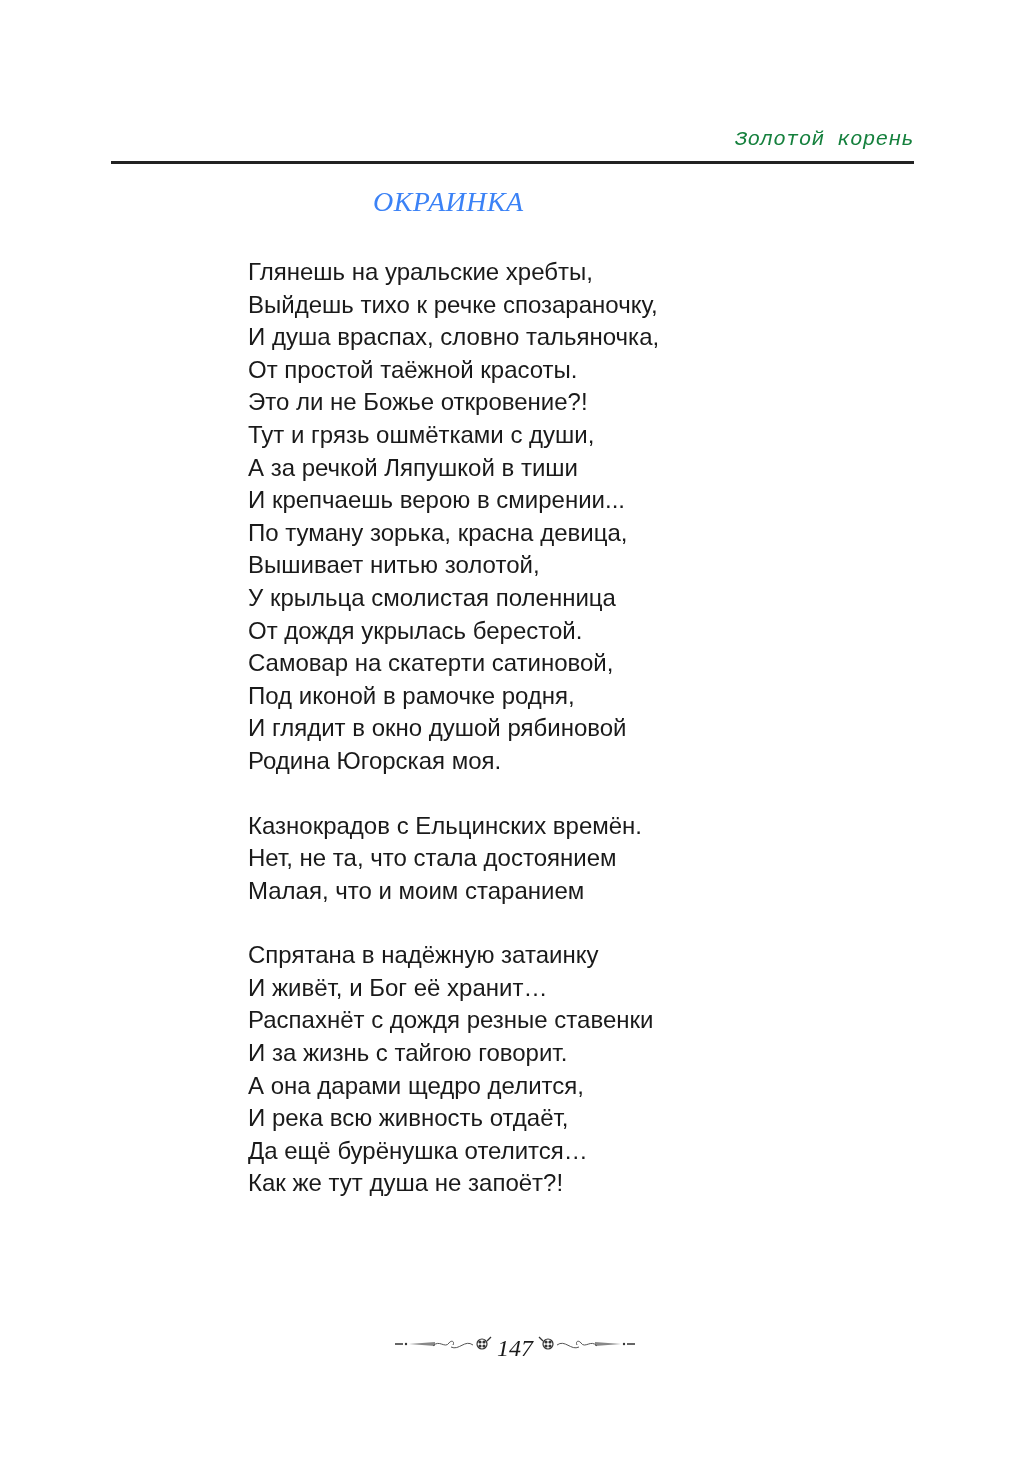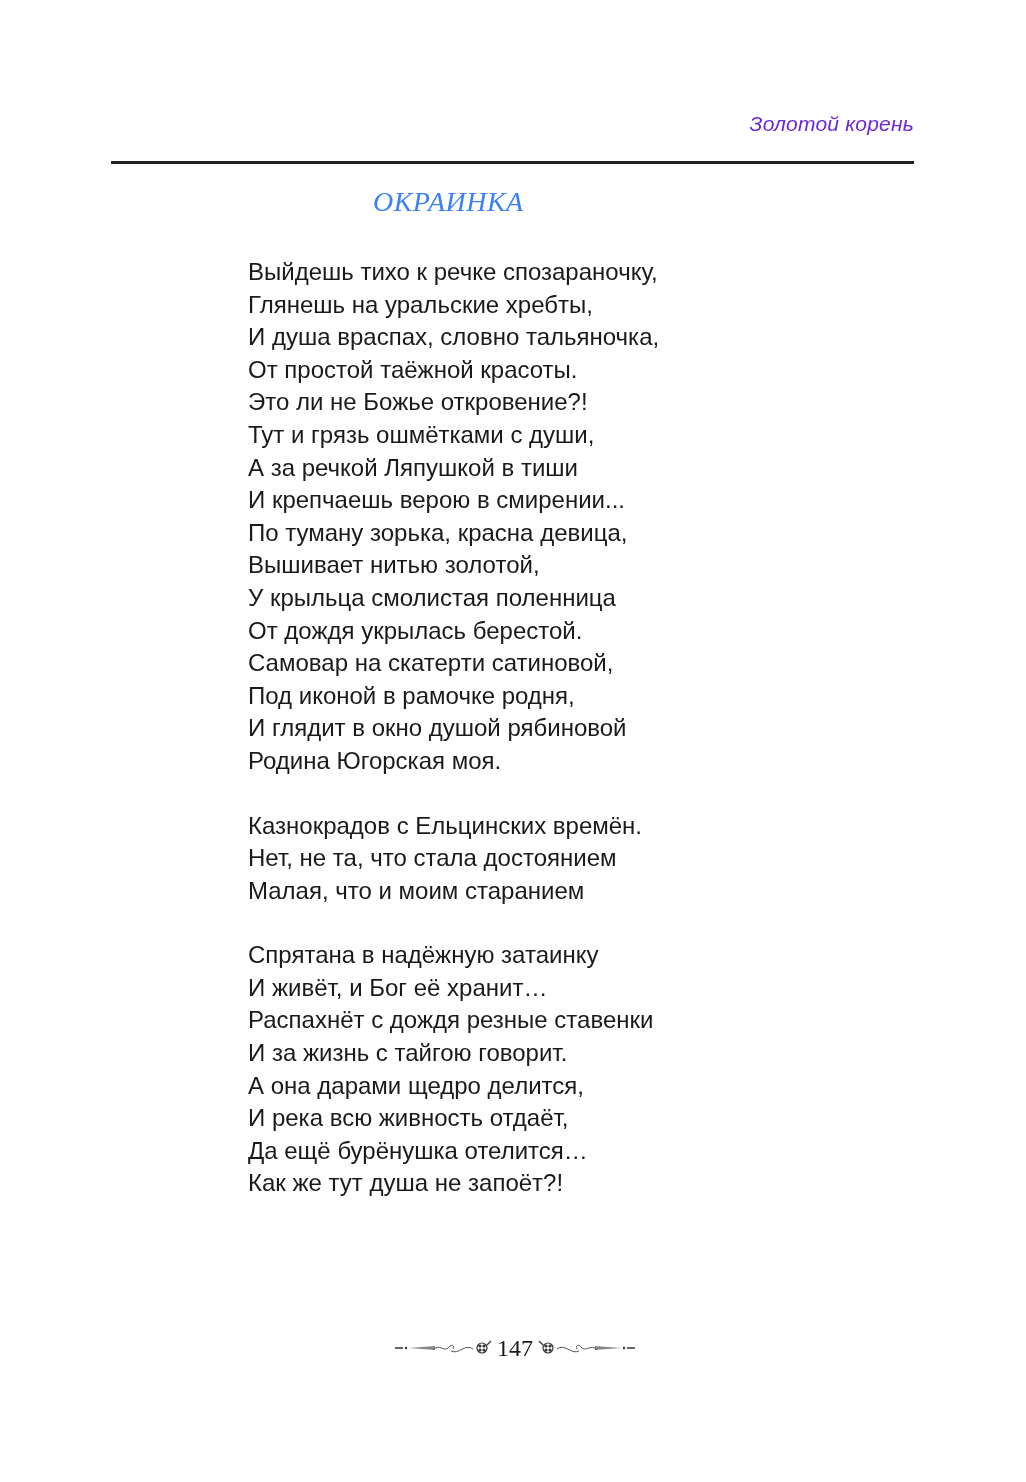--- a/index.html
+++ b/index.html
@@ -9,26 +9,26 @@
     }
     body {
       width: 1026px;
       height: 1482px;
       position: relative;
       overflow: hidden;
       color: #1a1a1a;
     }
     .running-head {
       position: absolute;
-      top: 112px;
+      top: 128px;
       right: 112px;
-      font-family: Liberation Sans, sans-serif;
+      font-family: Liberation Mono, monospace;
       font-style: italic;
       font-size: 21px;
-      color: #6d28d9;
+      color: #15803d;
       letter-spacing: 0.2px;
     }
     .head-rule {
       position: absolute;
       top: 161px;
       left: 111px;
       width: 803px;
       height: 3px;
       background: #222;
     }
@@ -60,22 +60,22 @@
       display: block;
       white-space: nowrap;
     }
     .folio {
       position: absolute;
       top: 1333px;
       left: 400px;
       width: 230px;
       height: 30px;
       display: flex;
-      align-items: center;
       justify-content: center;
+      font-style: italic;
     }
     .folio svg {
       display: block;
     }
     .page-number {
       font-family: "Liberation Serif", "DejaVu Serif", serif;
       font-size: 24px;
       color: #1a1a1a;
       margin: 0 4px;
       line-height: 30px;
@@ -84,22 +84,22 @@
 </head>
 <body>
 
 <div class="running-head">Золотой корень</div>
 <div class="head-rule"></div>
 
 <h1 class="poem-title">ОКРАИНКА</h1>
 
 <div class="poem">
   <div class="stanza">
+    <span class="line">Глянешь на уральские хребты,</span>
     <span class="line">Выйдешь тихо к речке спозараночку,</span>
-    <span class="line">Глянешь на уральские хребты,</span>
     <span class="line">И душа враспах, словно тальяночка,</span>
     <span class="line">От простой таёжной красоты.</span>
     <span class="line">Это ли не Божье откровение?!</span>
     <span class="line">Тут и грязь ошмётками с души,</span>
     <span class="line">А за речкой Ляпушкой в тиши</span>
     <span class="line">И крепчаешь верою в смирении...</span>
     <span class="line">По туману зорька, красна девица,</span>
     <span class="line">Вышивает нитью золотой,</span>
     <span class="line">У крыльца смолистая поленница</span>
     <span class="line">От дождя укрылась берестой.</span>

